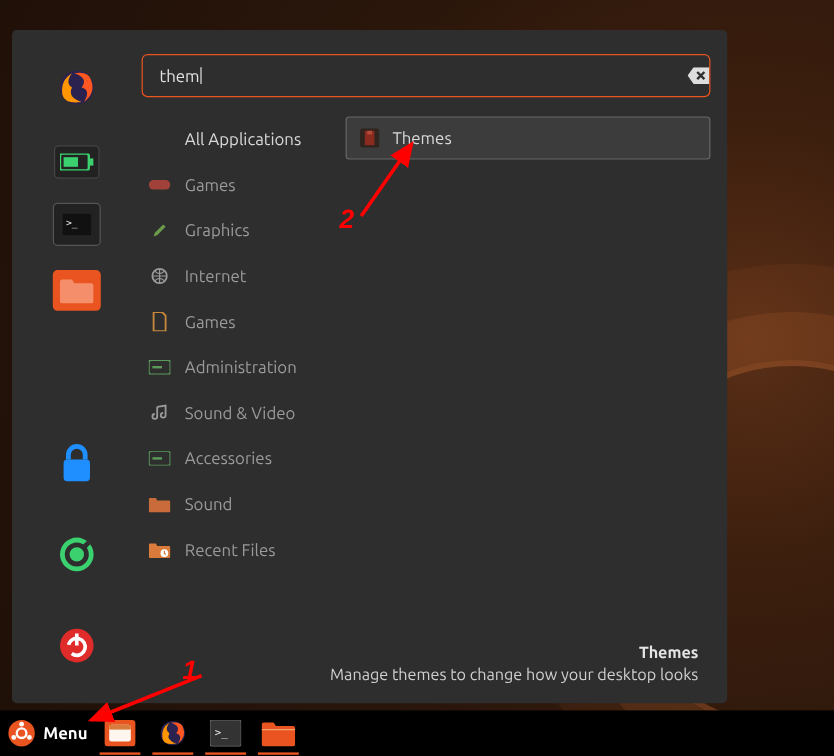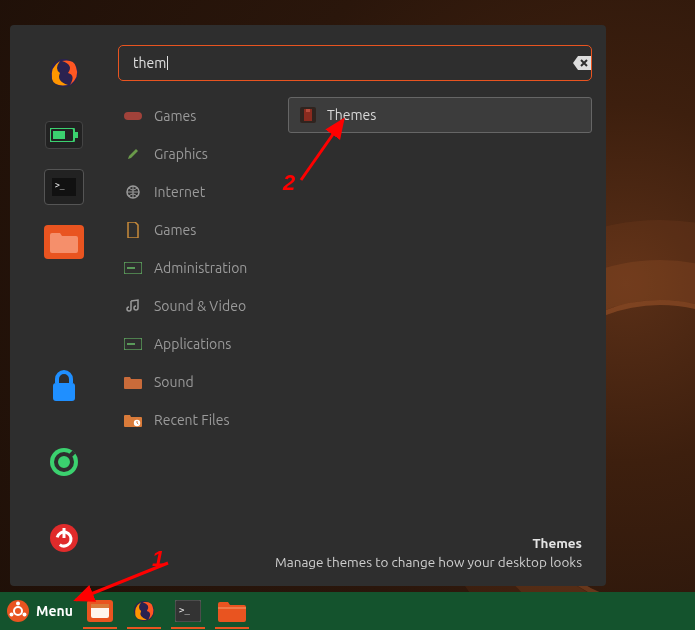--- a/index.html
+++ b/index.html
@@ -106,21 +106,21 @@
       color: #cfcfcf;
       line-height: 1.4;
     }
     .footer .title { font-weight: bold; color: #e4e4e4; }
 
     
     .taskbar {
       position: absolute;
       left: 0; right: 0; bottom: 0;
       height: 38px;
-      background: #14532d;
+      background: #000000;
       display: flex; align-items: center;
       gap: 10px;
       padding-left: 6px;
       z-index: 4;
     }
     .menu-btn { display: flex; align-items: center; gap: 6px; color: #fff; font-weight: bold; font-size: 14px; }
     .tb-icon {
       width: 34px; height: 30px;
       display: flex; align-items: center; justify-content: center;
       position: relative;
@@ -204,20 +204,24 @@
         <svg width="18" height="14" viewBox="0 0 18 14">
             <path d="M5 0 L18 0 L18 14 L5 14 L0 7 Z" fill="#ddd"></path>
             <path d="M8 4 L14 10 M14 4 L8 10" stroke="#2e2e2e" stroke-width="2"></path>
           </svg>
       </span>
     </div>
 
     <div class="body-cols">
 
       <div class="categories">
+        <div class="cat-item selected">
+          <span class="cat-icon"></span>
+          <span>All Applications</span>
+        </div>
         <div class="cat-item">
           <span class="cat-icon">
               <svg width="18" height="12" viewBox="0 0 18 12">
                 <rect x="0" y="2" width="18" height="8" rx="4" fill="#a0423a"></rect>
               </svg>
             </span>
           <span>Games</span>
         </div>
         <div class="cat-item">
           <span class="cat-icon">
@@ -261,21 +265,21 @@
             </span>
           <span>Sound &amp; Video</span>
         </div>
         <div class="cat-item">
           <span class="cat-icon">
               <svg width="18" height="12" viewBox="0 0 18 12">
                 <rect x="0" y="0" width="18" height="12" rx="2" fill="none" stroke="#5a9a5a" stroke-width="1.5"></rect>
                 <rect x="3" y="5" width="8" height="2" fill="#5a9a5a"></rect>
               </svg>
             </span>
-          <span>Applications</span>
+          <span>Accessories</span>
         </div>
         <div class="cat-item">
           <span class="cat-icon">
               <svg width="18" height="14" viewBox="0 0 18 14">
                 <path d="M0 3q0-1 1-1h5l1 2h10q1 0 1 1v8q0 1-1 1H1q-1 0-1-1z" fill="#c96b3a"></path>
               </svg>
             </span>
           <span>Sound</span>
         </div>
         <div class="cat-item">

